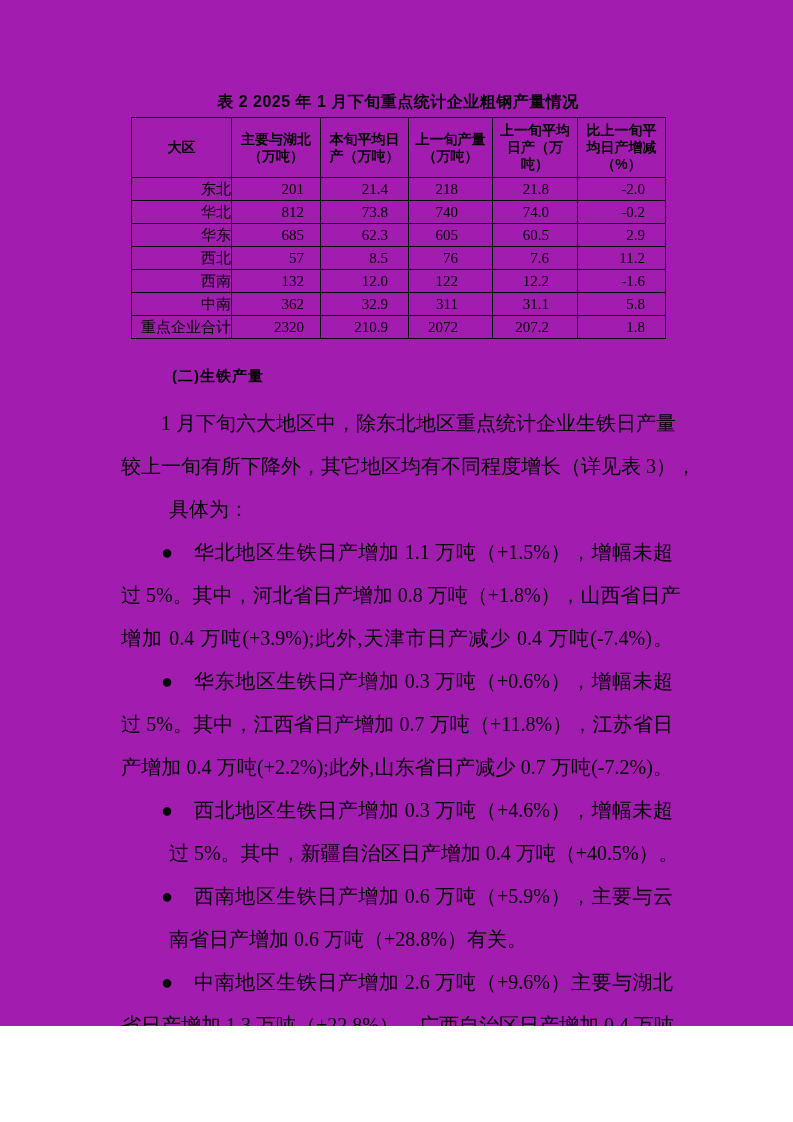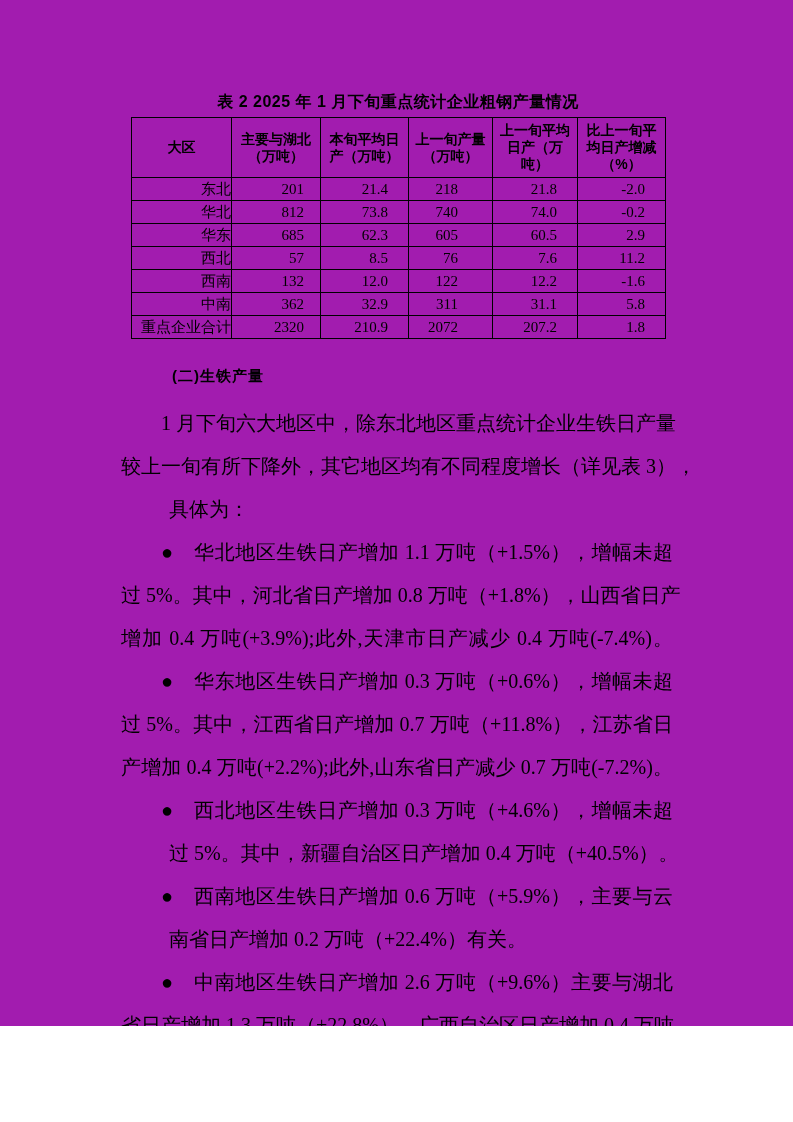--- a/index.html
+++ b/index.html
@@ -25,21 +25,21 @@
   }
   table.datatable th span { display:block; }
   table.datatable td {
     font-size:15px; height:22px; line-height:22px; padding:0;
   }
   td.region { text-align:right; }
   td.num { text-align:right; }
   td.num.c1 { padding-right:16px; }
   td.num.c2 { padding-right:20px; }
   td.num.c3 { padding-right:34px; }
-  td.num.c4 { padding-right:20px;text-align:right; }
+  td.num.c4 { padding-right:28px;text-align:right; }
   td.num.c5 { padding-right:20px; }
   .section-heading {
     position:absolute; left:160px; top:362px;
     font-family:"Liberation Sans", sans-serif; font-weight:bold;
     font-size:15px; line-height:28px; letter-spacing:1px;margin-left:12px;
   }
   .bodytext { position:absolute; left:121px; top:402px; width:552px; }
   .line {
     height:43px; line-height:43px; font-size:20px;
     white-space:nowrap; overflow:visible;
@@ -168,21 +168,21 @@
     <div class="line">增加 0.4 万吨(+3.9%);此外,天津市日产减少 0.4 万吨(-7.4%)。</div>
 
     <div class="line ind">●　华东地区生铁日产增加 0.3 万吨（+0.6%），增幅未超</div>
     <div class="line">过 5%。其中，江西省日产增加 0.7 万吨（+11.8%），江苏省日</div>
     <div class="line">产增加 0.4 万吨(+2.2%);此外,山东省日产减少 0.7 万吨(-7.2%)。</div>
 
     <div class="line ind">●　西北地区生铁日产增加 0.3 万吨（+4.6%），增幅未超</div>
     <div class="line short">过 5%。其中，新疆自治区日产增加 0.4 万吨（+40.5%）。</div>
 
     <div class="line ind">●　西南地区生铁日产增加 0.6 万吨（+5.9%），主要与云</div>
-    <div class="line short">南省日产增加 0.2 万吨（+22.4%）有关。</div>
+    <div class="line short">南省日产增加 0.6 万吨（+28.8%）有关。</div>
 
     <div class="line ind">●　中南地区生铁日产增加 2.6 万吨（+9.6%）主要与湖北</div>
     <div class="line">省日产增加 1.3 万吨（+22.8%），广西自治区日产增加 0.4 万吨</div>
   </div>
 
   <div class="footer">- 3 -</div>
 
 </div>
 
 </body></html>

